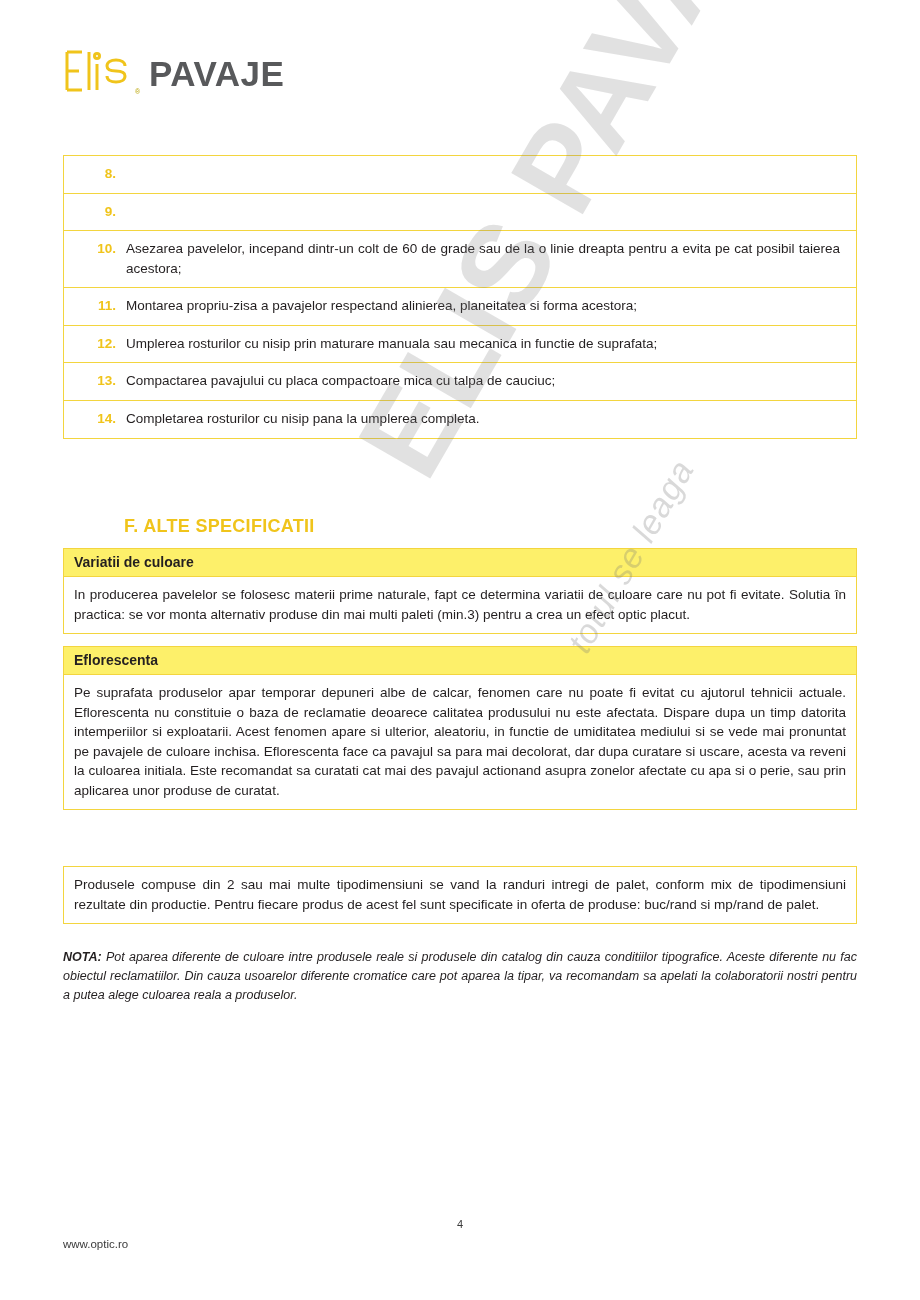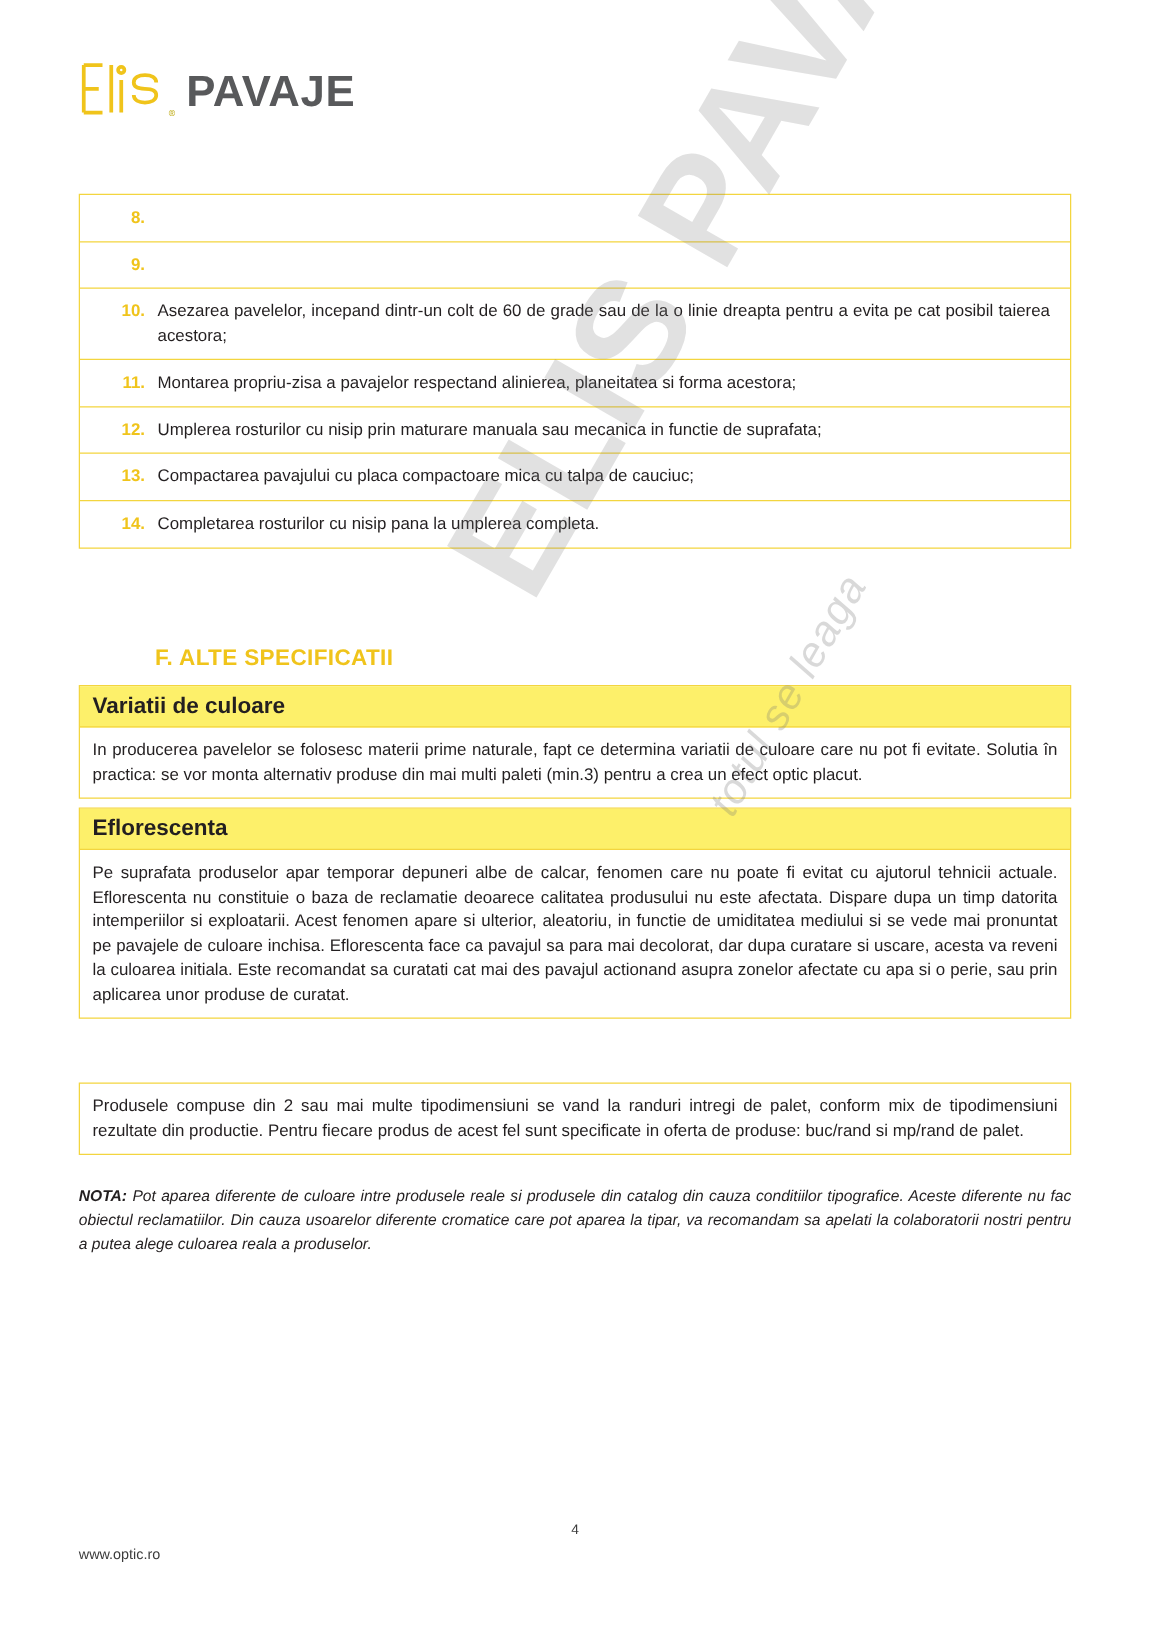--- a/index.html
+++ b/index.html
@@ -143,21 +143,21 @@
     left: 63px;
     width: 794px;
     border: 1px solid #f3d53f;
     box-sizing: border-box;
     z-index: 2;
     background: transparent;
   }
   .spec-head {
     background: #fdf06a;
     padding: 5px 10px 6px 10px;
-    font-size: 18px;
+    font-size: 14px;
     font-weight: bold;
     color: #231f20;
     border-bottom: 1px solid #f3d53f;
   }
   .spec-body {
     padding: 8px 10px 9px 10px;
     font-size: 13.5px;
     line-height: 1.45;
     color: #231f20;
     text-align: justify;

